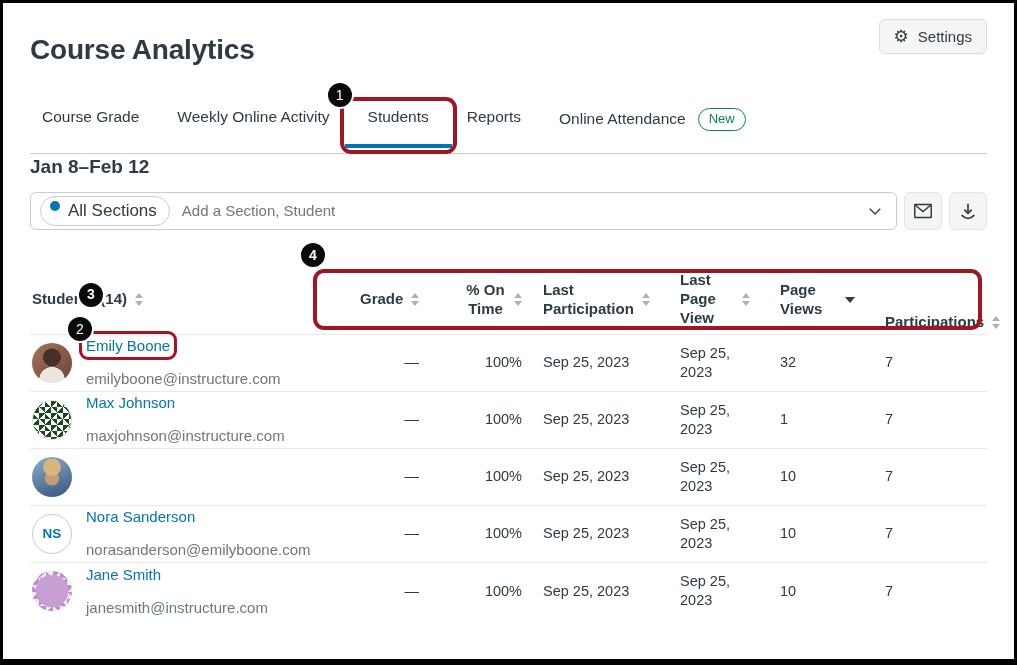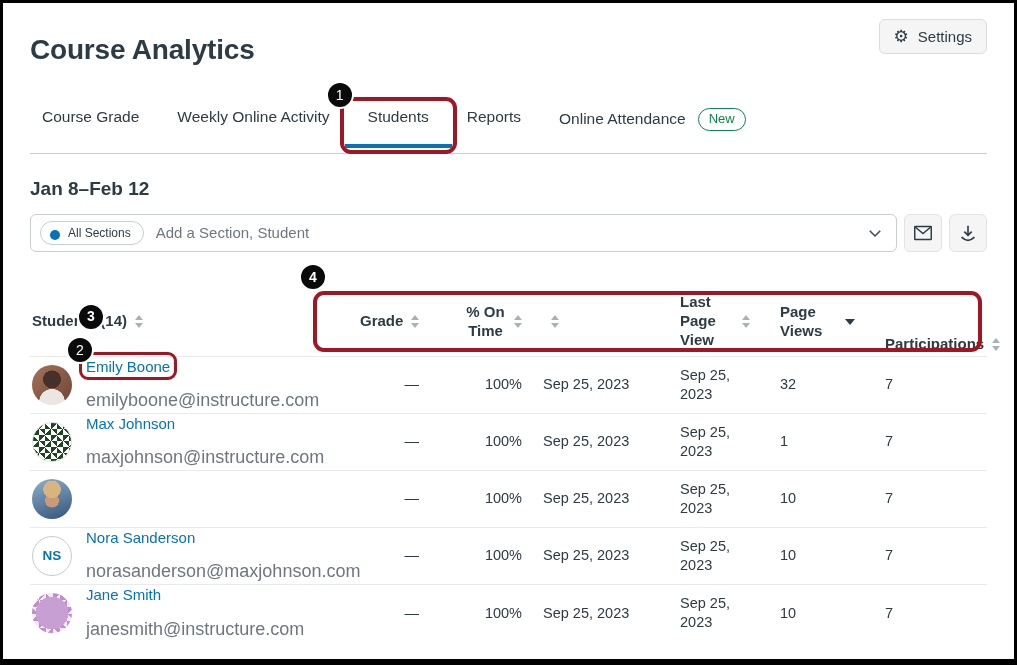--- a/index.html
+++ b/index.html
@@ -49,32 +49,32 @@
   .box-tab { left:-28px; right:-28px; top:-11px; bottom:-28px; }
   .num-1 { left:-42px; top:-27px; }
   .name-wrap { position:relative; display:inline-block; }
   .box-name { left:-7px; right:-7px; top:-5px; bottom:-4px; border-width:3px; border-radius:9px; }
   .num-2 { left:-20px; top:-21px; }
   .num-3 { left:47px; top:-9px; }
   .box-cols { left:283px; right:5px; top:3px; bottom:4px; }
   .num-4 { left:269px; top:-25px; }
 
   
-  .date-range { font-size:19px; font-weight:bold; margin-top:24px; }
+  .date-range { font-size:19px; font-weight:bold; margin-top:2px; }
 
   
   .filterbar { display:flex; margin-top:14px; height:38px; }
   .search-box {
     flex:1; border:1px solid #C7CDD1; border-radius:6px;
     display:flex; align-items:center; padding:0 12px 0 9px; gap:12px; background:#fff;
   }
   .section-pill {
-    display:flex; align-items:flex-end; gap:8px; flex:none;
+    display:flex; align-items:flex-start; gap:8px; flex:none;
     border:1px solid #C7CDD1; border-radius:999px; padding:4px 12px 4px 9px;
-    font-size:12px; cursor:pointer; background:#fff;
+    font-size:17px; cursor:pointer; background:#fff;
   }
   .blue-dot { width:10px; height:10px; border-radius:50%; background:#0374B5; }
   .search-input {
     flex:1; border:none; outline:none; font-size:15px;
     font-family:"Liberation Sans", sans-serif; color:#2D3B45; background:transparent;
   }
   .search-input::placeholder { color:#6E7780; opacity:1; }
   .chev svg, .icon-btn svg { display:block; }
   .icon-btn {
     width:38px; margin-left:7px; flex:none;
@@ -131,21 +131,21 @@
     display:flex; align-items:center; justify-content:center;
   }
   .av[data-variant="pattern-purple"] {
     background-color:#efe4f2;
     background-image:
       radial-gradient(circle at 50% 50%, #c79fd2 0 57%, rgba(0,0,0,0) 58%),
       repeating-conic-gradient(#bd8fcb 0% 12.5%, #f2e8f5 12.5% 25%);
     background-size:100% 100%, 14px 14px;
   }
   .student-name { color:#0374B5; font-size:15px; cursor:pointer; text-decoration:none; }
-  .student-email { color:#6E7780; font-size:18px; margin-top:13px; }
+  .student-email { color:#6E7780; font-size:15px; margin-top:13px; }
 
   .c-grade { text-align:right; padding-right:2px; }
   .c-ontime { text-align:right; }
   .c-lastpart { padding-left:21px; }
   .c-lastpage { padding-left:30px; max-width:100px; }
   .c-pageviews { padding-left:30px; }
   .c-participations { padding-left:30px; }
 </style>
 </head>
 <body>
@@ -233,20 +233,21 @@
           </span>
       </div>
       <div class="hcell h-ontime">
         <span>% On Time</span>
         <span class="sort">
             <span class="up"></span>
             <span class="down"></span>
           </span>
       </div>
       <div class="hcell h-lastpart">
+        <span>Last Participation</span>
         <span class="sort">
             <span class="up"></span>
             <span class="down"></span>
           </span>
       </div>
       <div class="hcell h-lastpage">
         <span>Last Page View</span>
         <span class="sort">
             <span class="up"></span>
             <span class="down"></span>
@@ -315,21 +316,21 @@
       <div class="c-participations">7</div>
     </div>
 
     <div class="grid row">
       <div class="student-cell">
         <div class="av" data-variant="initials">
           <span>NS</span>
         </div>
         <div>
           <a class="student-name">Nora Sanderson</a>
-          <div class="student-email">norasanderson@maxjohnson.com</div>
+          <div class="student-email">norasanderson@emilyboone.com</div>
         </div>
       </div>
       <div class="c-grade">—</div>
       <div class="c-ontime">100%</div>
       <div class="c-lastpart">Sep 25, 2023</div>
       <div class="c-lastpage">Sep 25, 2023</div>
       <div class="c-pageviews">10</div>
       <div class="c-participations">7</div>
     </div>
 

